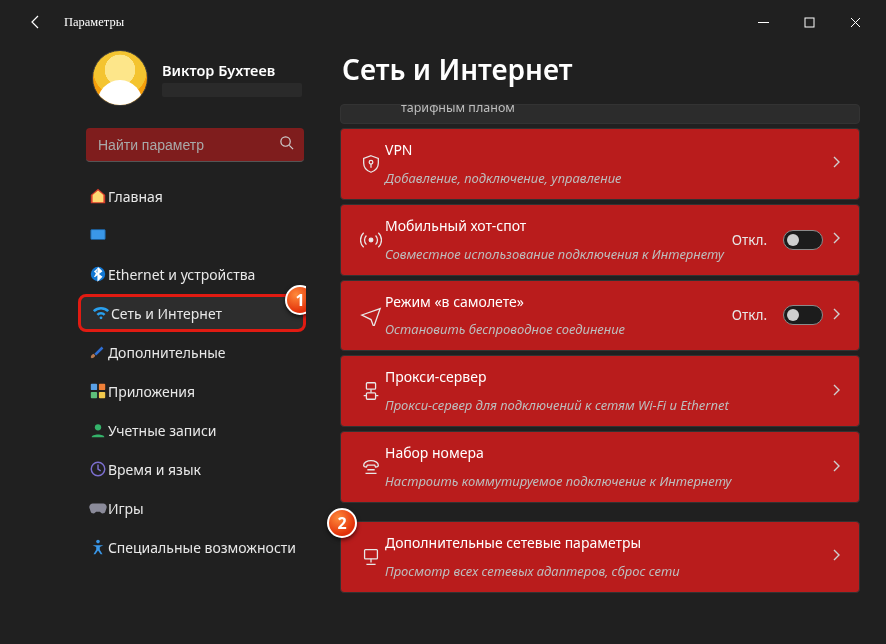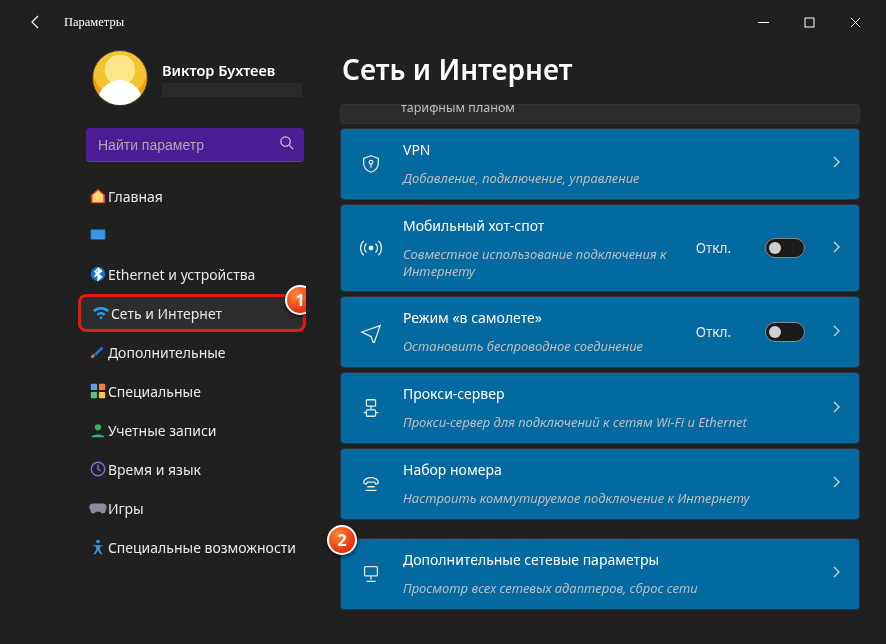--- a/index.html
+++ b/index.html
@@ -36,21 +36,21 @@
   .avatar::after{
     content:""; position:absolute; inset:54% 8% 0 8%;
     background:#fff; border-top-left-radius:50% 100%; border-top-right-radius:50% 100%;
   }
   .username { font-weight: 600; font-size: 14.5px; }
   .usermail {
     font-size: 11px; color:#2a2a2a; background:#2a2a2a;
     width: 140px; height: 14px; border-radius:2px; margin-top:3px;
   }
   .search {
-    background:#4c1d95; border-radius:4px; height:34px;
+    background:#7f1d1d; border-radius:4px; height:34px;
     display:flex; align-items:center; padding: 0 10px 0 12px;
     border-bottom:1px solid #555; margin: 4px 2px 14px 2px;
   }
   .search input{
     flex:1; background:transparent; border:0; outline:0; color:#fff; font-size:14px;
   }
   .search input::placeholder{ color:#a9a9a9; }
   .nav { flex:1; overflow-y:auto; }
   .nav-item {
     display:flex; align-items:center; 
@@ -72,22 +72,22 @@
   }
 
   .main { flex:1; padding: 0 26px 0 22px; overflow-y:auto; }
   .page-title { font-size:28px; font-weight:600; margin: 6px 0 16px 2px; }
   .partial {
     background:#2c2c2c; border:1px solid #333; border-radius:4px;
     height:20px; padding: 0 0 5px 60px; color:#bdbdbd; font-size:12.5px;
     margin-bottom:4px; overflow:hidden; line-height:6px;
   }
   .card {
-    background:#0369a1; border:1px solid #323232; border-radius:4px;
-    display:flex; align-items:center; gap:18px;
+    background:#b91c1c; border:1px solid #323232; border-radius:4px;
+    display:flex; align-items:center; 
     padding: 12px 16px 12px 16px; margin-bottom:4px;
     cursor:pointer; position:relative;
   }
   .card .cicon { width:28px; display:flex; align-items:center; justify-content:center; color:#e8e8e8; }
   .card .ctext { flex:1; }
   .card .ctitle { font-size:14px; color:#fff; line-height:1.35; }
   .card .csub { font-size:13px; color:#bdbdbd; line-height:1.3; margin-top:10px;font-style:italic; }
   .card .status { color:#e8e8e8; font-size:13.5px; margin-right:16px; }
   .toggle {
     width:40px; height:20px; border-radius:10px; background:#1c1c1c;
@@ -211,21 +211,21 @@
 
       <div class="nav-item">
         <span class="nicon">
           <svg width="18" height="18" viewBox="0 0 20 20">
               <rect class="ic-apps1" x="2" y="2" width="7" height="7" rx="1"></rect>
               <rect class="ic-apps2" x="11" y="2" width="7" height="7" rx="1"></rect>
               <rect class="ic-apps3" x="2" y="11" width="7" height="7" rx="1"></rect>
               <rect class="ic-apps4" x="11" y="11" width="7" height="7" rx="1"></rect>
             </svg>
         </span>
-        <span class="nlabel">Специальные</span>
+        <span class="nlabel">Приложения</span>
       </div>
 
       <div class="nav-item">
         <span class="nicon">
           <svg width="18" height="18" viewBox="0 0 20 20">
               <circle class="ic-acct" cx="10" cy="7" r="3.5"></circle>
               <path class="ic-acct" d="M3 18c0-4 14-4 14 0z"></path>
             </svg>
         </span>
         <span class="nlabel">Учетные записи</span>

